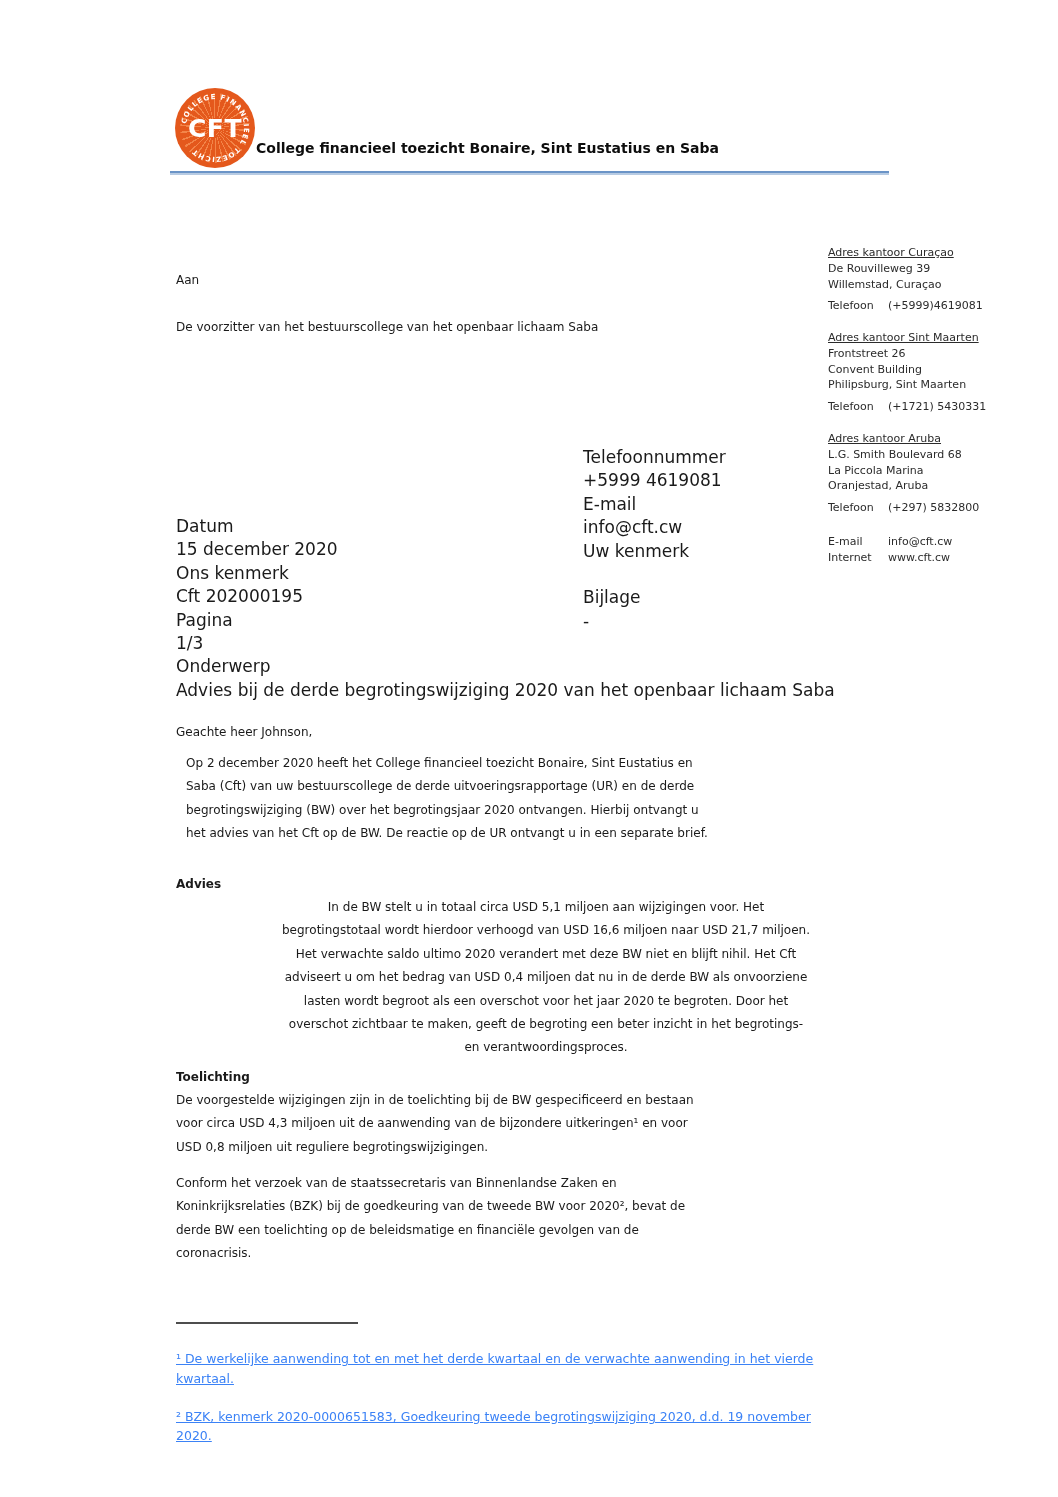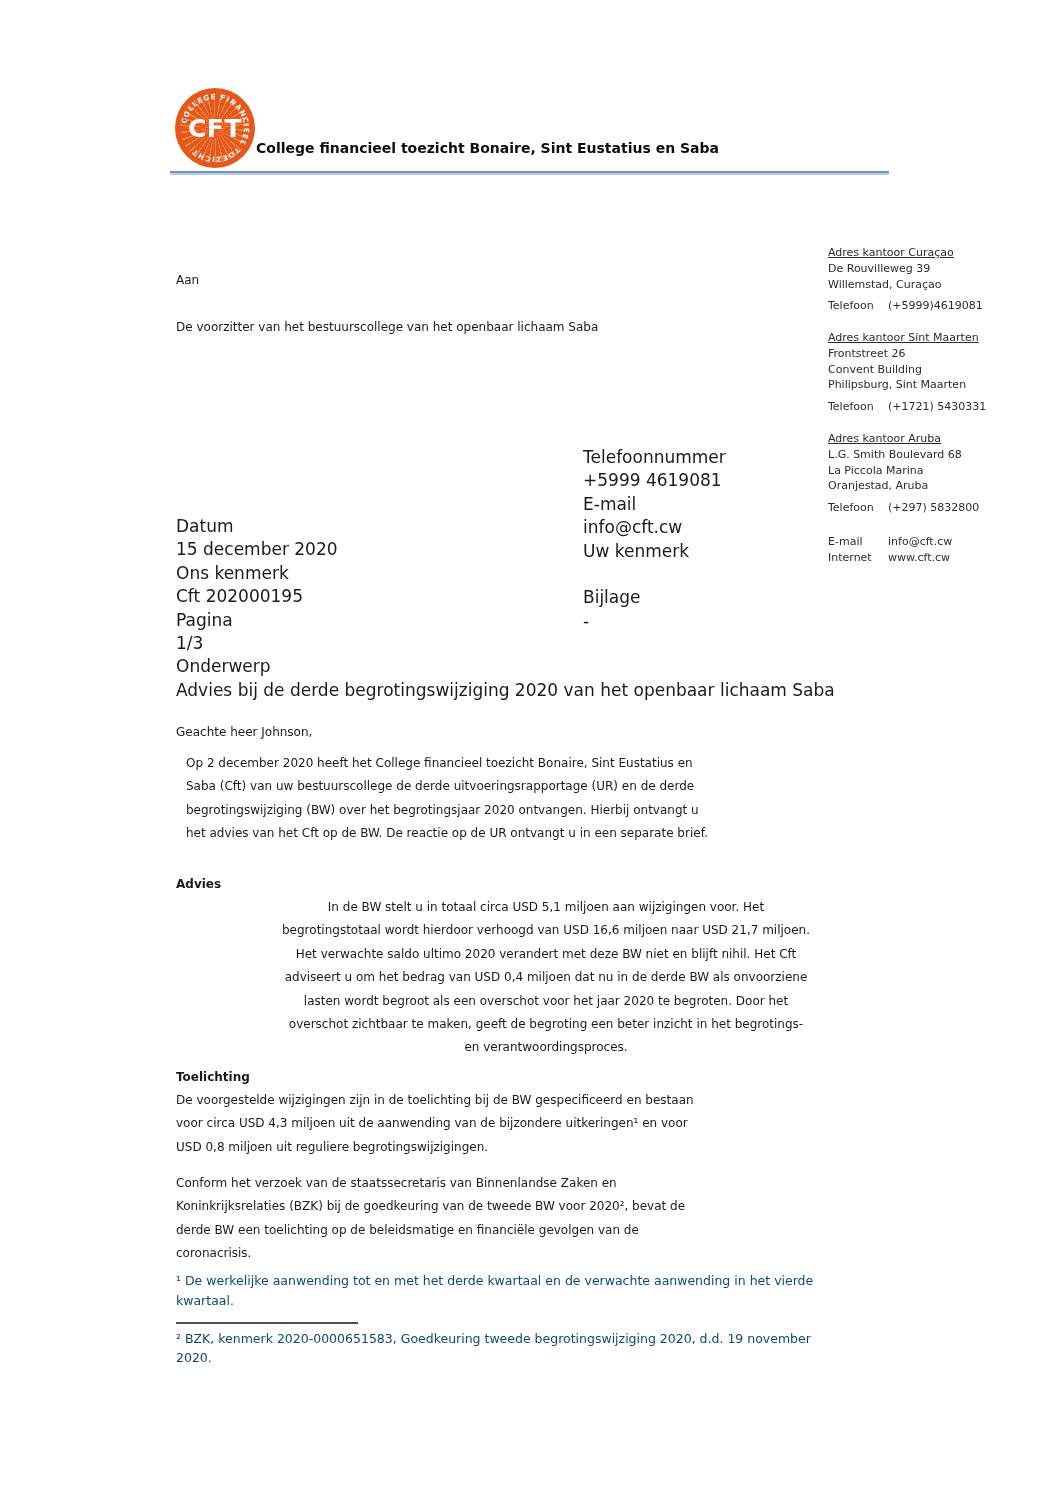--- a/index.html
+++ b/index.html
@@ -30,22 +30,22 @@
   .office{margin-bottom:16px;}
   .office-h{text-decoration:underline;line-height:16px;}
   .office-ln{line-height:15.6px;}
   .srow{display:flex;margin-top:6px;line-height:16px;}
   .srow .sl{width:60px;flex:none;}
   .contact{margin-top:18px;}
   .crow{display:flex;line-height:16.5px;}
   .crow .sl{width:60px;flex:none;}
   
   .fn-rule{position:absolute;left:176px;top:1322px;width:182px;height:2px;background:#4d4d4d;}
-  .fns{position:absolute;left:176px;top:1252px;width:740px;font-size:12.5px;line-height:19.3px;
-    white-space:pre-line;color:#0c4a6e;}
+  .fns{position:absolute;left:176px;top:1330px;width:740px;font-size:12.5px;line-height:19.3px;
+    white-space:pre-line;color:#3b82f6;text-decoration:underline;}
 </style>
 </head>
 <body>
 
 <div class="page">
 
   <div class="logo">
     <div class="logo-rays"></div>
     <svg class="logo-ring" viewBox="0 0 80 80">
       <defs>

